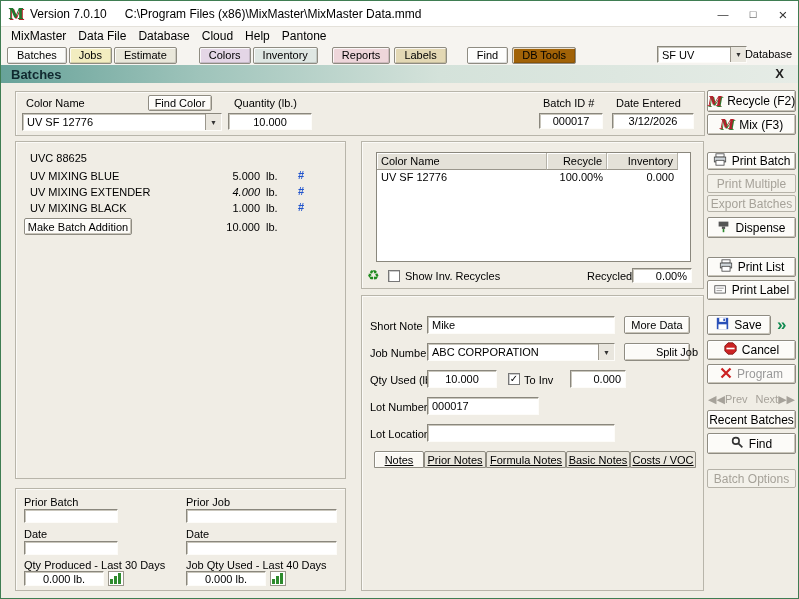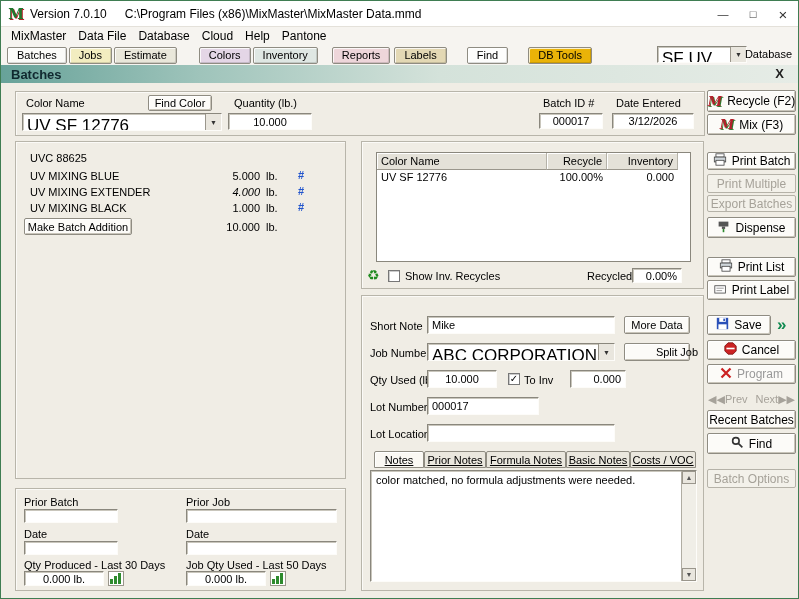--- a/index.html
+++ b/index.html
@@ -33,21 +33,21 @@
 
   
   .gb { position:absolute; border:1px solid #b8b5aa; box-shadow:inset 1px 1px 0 #ffffffb0; }
   .lbl { position:absolute; font-size:11px; white-space:nowrap; }
   .sunken, .field, .combo, .notes { border-top:1px solid #8a877d; border-left:1px solid #8a877d; border-bottom:1px solid #fdfcf9; border-right:1px solid #fdfcf9; box-shadow:inset 1px 1px 0 #c9c6bc; background:#fff; }
   .field { position:absolute; font-size:11px; display:flex; align-items:center; padding:0 4px; white-space:nowrap; overflow:hidden; }
   .field.center { justify-content:center; }
   .field.right { justify-content:flex-end; }
   .btn { position:absolute; background:#fcfbf8; border:1px solid #8f8c82; border-radius:2px; box-shadow:inset 1px 1px 0 #fff, inset -1px -1px 0 #c9c5ba; display:flex; align-items:center; justify-content:center; font-size:11px; white-space:nowrap; }
   .combo { position:absolute; display:flex; align-items:stretch; }
-  .combo .val { flex:1; font-size:17px; padding:2px 0 0 4px; white-space:nowrap; overflow:hidden; }
+  .combo .val { flex:1; font-size:11px; padding:2px 0 0 4px; white-space:nowrap; overflow:hidden; }
   .combo .arrowbox { width:16px; background:#e9e6de; border-left:1px solid #9a968c; display:flex; align-items:center; justify-content:center; font-size:7px; color:#333; }
   .cb { position:absolute; width:12px; height:12px; background:#fff; border:1px solid #777; box-shadow:inset 1px 1px 0 #ccc; display:flex; align-items:center; justify-content:center; font-size:10px; line-height:1; }
   .hash { position:absolute; color:#2255cc; font-weight:bold; font-size:11px; }
 
   
   .f-name { position:absolute; left:14px; font-size:11px; }
   .f-qty { position:absolute; left:156px; width:88px; text-align:right; font-size:11px; }
   .f-unit { position:absolute; left:250px; font-size:11px; }
 
   
@@ -108,21 +108,21 @@
 
   <div class="toolbar">
     <span class="tb-btn" style="margin-left: 6px; background: rgb(251, 251, 248);">Batches</span>
     <span class="tb-btn" style="margin-left: 2px; background: rgb(242, 237, 192);">Jobs</span>
     <span class="tb-btn" style="margin-left: 2px; background: rgb(233, 231, 218);">Estimate</span>
     <span class="tb-btn" style="margin-left: 22px; background: rgb(228, 214, 230);">Colors</span>
     <span class="tb-btn" style="margin-left: 2px; background: rgb(223, 231, 227);">Inventory</span>
     <span class="tb-btn" style="margin-left: 14px; background: rgb(238, 214, 218);">Reports</span>
     <span class="tb-btn" style="margin-left: 4px; background: rgb(227, 216, 180);">Labels</span>
     <span class="tb-btn" style="margin-left: 20px; background: rgb(253, 253, 252);">Find</span>
-    <span class="tb-btn" style="margin-left: 20px; background: #eab308;">DB Tools</span>
+    <span class="tb-btn" style="margin-left: 4px; background: #a16207;">DB Tools</span>
     <div class="combo db-combo">
       <span class="val">SF UV</span>
       <span class="arrowbox">▼</span>
     </div>
     <span class="db-label">Database</span>
   </div>
 
   <div class="section-bar">
     <span class="section-title">Batches</span>
     <span class="section-close">X</span>
@@ -181,21 +181,21 @@
     <div class="field" style="left:170px; top:52px; width:151px; height:14px;"></div>
     <span class="lbl" style="left:8px; top:70px;">Qty Produced - Last 30 Days</span>
     <div class="field center" style="left:8px; top:82px; width:80px; height:15px;">0.000 lb.</div>
     <span class="chart-ic" style="left:92px; top:82px;">
       <svg width="12" height="11">
           <rect x="0" y="6" width="3" height="5" fill="#2e8b2e"></rect>
           <rect x="4" y="3" width="3" height="8" fill="#2e8b2e"></rect>
           <rect x="8" y="0" width="3" height="11" fill="#2e8b2e"></rect>
         </svg>
     </span>
-    <span class="lbl" style="left:170px; top:70px;">Job Qty Used - Last 50 Days</span>
+    <span class="lbl" style="left:170px; top:70px;">Job Qty Used - Last 40 Days</span>
     <div class="field center" style="left:170px; top:82px; width:80px; height:15px;">0.000 lb.</div>
     <span class="chart-ic" style="left:254px; top:82px;">
       <svg width="12" height="11">
           <rect x="0" y="6" width="3" height="5" fill="#2e8b2e"></rect>
           <rect x="4" y="3" width="3" height="8" fill="#2e8b2e"></rect>
           <rect x="8" y="0" width="3" height="11" fill="#2e8b2e"></rect>
         </svg>
     </span>
   </div>
 
@@ -209,21 +209,21 @@
       <div class="tr">
         <span class="td c1">UV SF 12776</span>
         <span class="td c2">100.00%</span>
         <span class="td c3">0.000</span>
       </div>
     </div>
     <span class="lbl recycle-glyph" style="left:5px; top:126px;">♻</span>
     <span class="cb" style="left:26px; top:128px;"></span>
     <span class="lbl" style="left:43px; top:128px;">Show Inv. Recycles</span>
     <span class="lbl" style="left:225px; top:128px;">Recycled</span>
-    <div class="field right" style="left:270px; top:126px; width:50px; height:15px;">0.00%</div>
+    <div class="field right" style="left:270px; top:126px; width:60px; height:15px;">0.00%</div>
   </div>
 
   <div class="gb" style="left:360px; top:294px; width:343px; height:296px;">
     <span class="lbl" style="left:8px; top:24px;">Short Note</span>
     <div class="field" style="left:65px; top:20px; width:188px; height:18px;">Mike</div>
     <span class="btn" style="left:262px; top:20px; width:66px; height:18px;">More Data</span>
 
     <span class="lbl" style="left:8px; top:51px;">Job Number</span>
     <div class="combo" style="left:65px; top:47px; width:188px; height:18px;">
       <span class="val">ABC CORPORATION</span>
@@ -244,27 +244,20 @@
 
     <span class="lbl" style="left:8px; top:132px;">Lot Location</span>
     <div class="field" style="left:65px; top:128px; width:188px; height:18px;"></div>
 
     <span class="tab active" style="left:12px;  top:155px; width:50px;">Notes</span>
     <span class="tab" style="left:62px;  top:155px; width:62px;">Prior Notes</span>
     <span class="tab" style="left:124px; top:155px; width:80px;">Formula Notes</span>
     <span class="tab" style="left:204px; top:155px; width:64px;">Basic Notes</span>
     <span class="tab" style="left:268px; top:155px; width:66px;">Costs / VOC</span>
 
-    <div class="notes" style="left:8px; top:174px; width:327px; height:112px;">
-      <div class="txt" style="margin-right:15px;">color matched, no formula adjustments were needed.</div>
-      <div class="sb">
-        <span class="sb-arrow" style="top:0;">▲</span>
-        <span class="sb-arrow" style="bottom:0;">▼</span>
-      </div>
-    </div>
   </div>
 
   <div class="side-btn" style="top:89px; height:22px;">
     <span class="mlogo">M</span>
     <span>Recycle (F2)</span>
   </div>
   <div class="side-btn" style="top:113px; height:21px;">
     <span class="mlogo">M</span>
     <span>Mix (F3)</span>
   </div>

